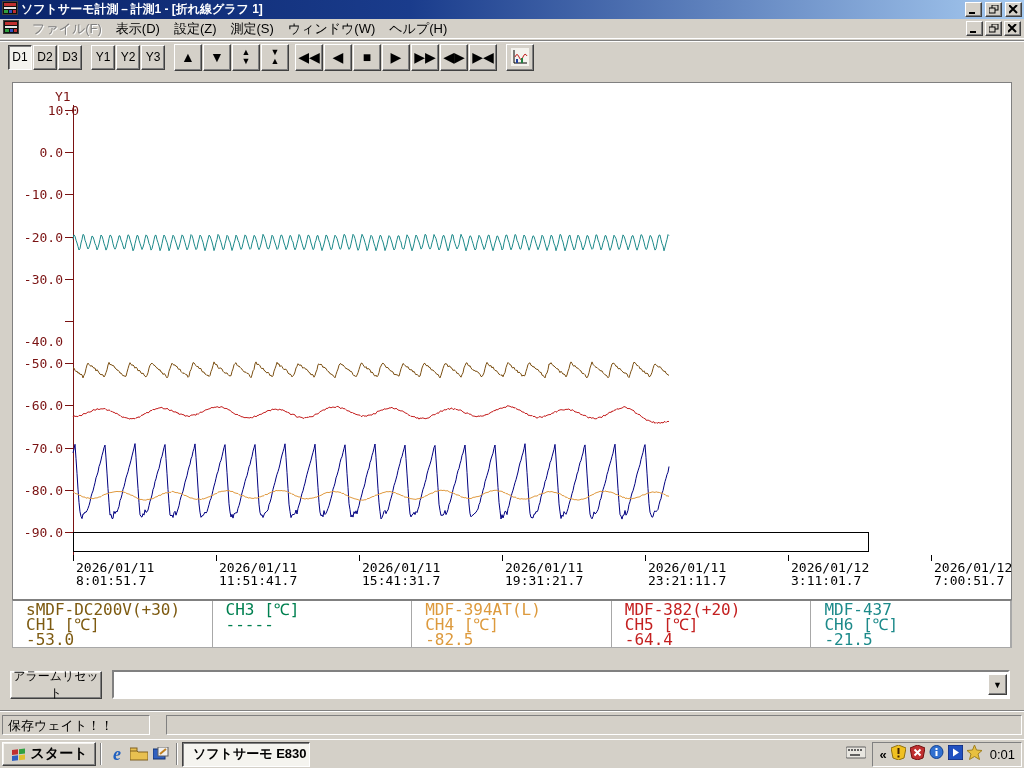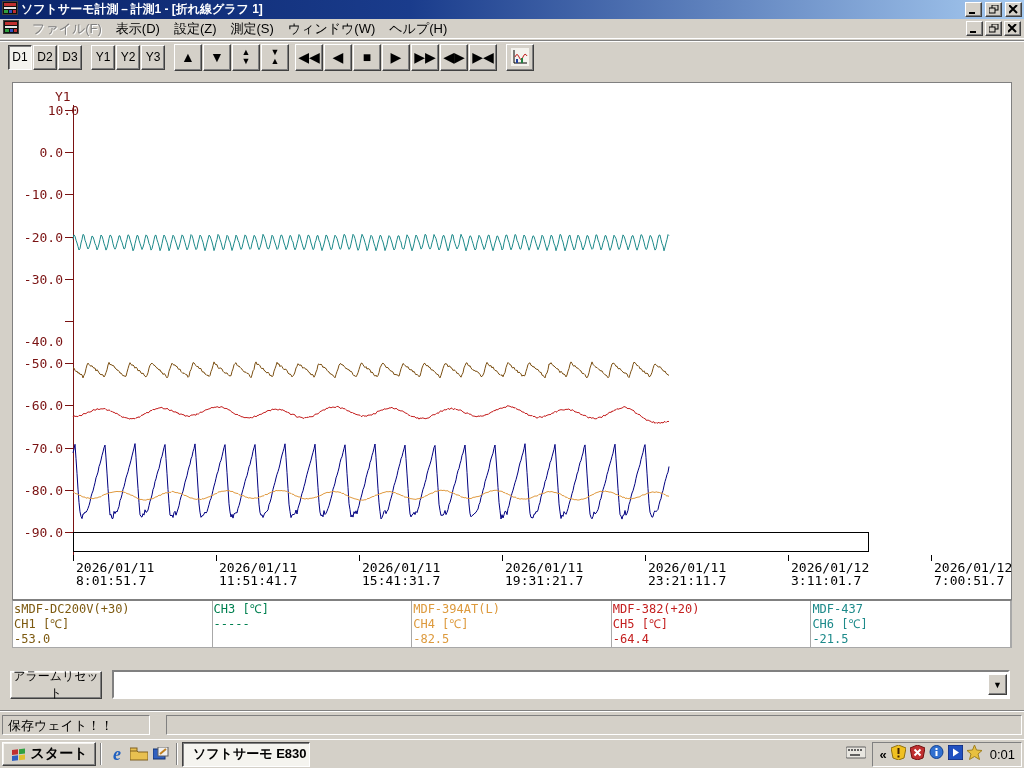--- a/index.html
+++ b/index.html
@@ -60,21 +60,21 @@
   .xlab { position:absolute; font-family:"DejaVu Sans Mono",monospace; font-size:13px; color:#000; white-space:pre; line-height:13px; }
   #yaxis-title { position:absolute; font-family:"DejaVu Sans Mono",monospace; font-size:13px; color:#7a1212; }
   #yaxis-line { position:absolute; width:1px; background:#7a1212; }
   #marker-box { position:absolute; background:#fff; border:1px solid #000; }
   #curves { position:absolute; left:0; top:0; }
   
   #legend-row {
     position:absolute; left:12px; top:600px; width:1000px; height:48px;
     display:flex; background:#fff; border:1px solid #a8a8a8; border-top:1px solid #808080;
   }
-  .leg-cell { flex:1; border-right:1px solid #a8a8a8; padding:1px 1px; font-family:"DejaVu Sans Mono",monospace; font-size:12px; line-height:15px; overflow:hidden; white-space:nowrap; }
+  .leg-cell { flex:1; border-right:1px solid #a8a8a8; padding:1px 13px; font-family:"DejaVu Sans Mono",monospace; font-size:16px; line-height:15px; overflow:hidden; white-space:nowrap; }
   
   #alarm-btn {
     position:absolute; left:10px; top:671px; width:92px; height:28px;
     background:#d4d0c8; font-size:12px; font-family:"Liberation Sans",sans-serif;
     border-top:1px solid #fff; border-left:1px solid #fff; border-right:1px solid #404040; border-bottom:1px solid #404040;
     box-shadow:inset -1px -1px 0 #808080, inset 1px 1px 0 #f4f2ee;
     display:flex; align-items:center; justify-content:center;
   }
   #alarm-combo {
     position:absolute; left:112px; top:670px; width:898px; height:29px; background:#fff;

